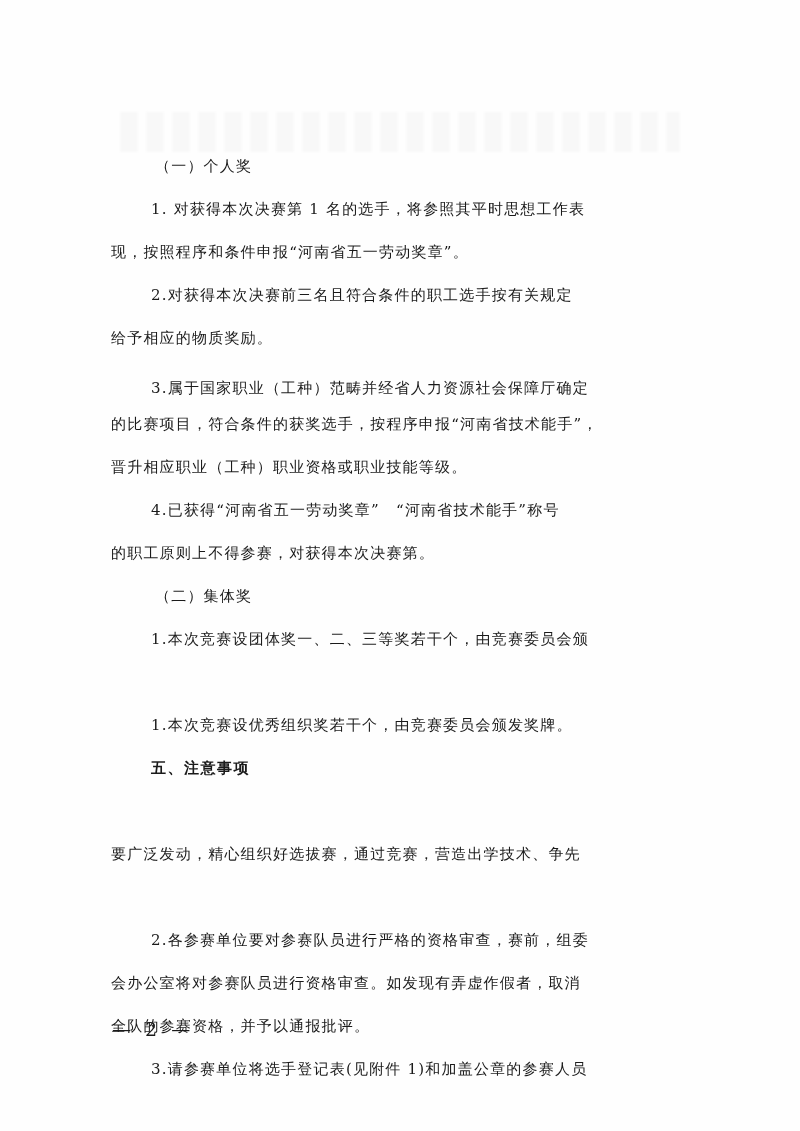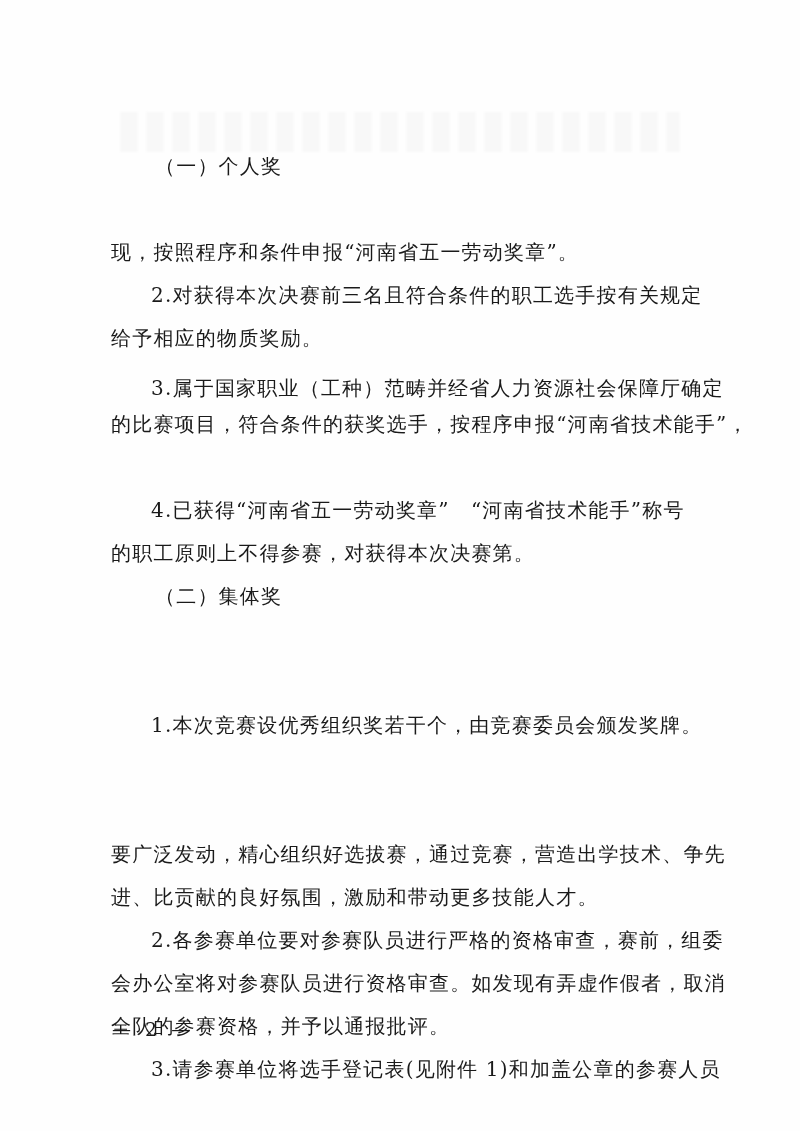--- a/index.html
+++ b/index.html
@@ -25,21 +25,21 @@
       position: absolute;
       left: 120px; top: 112px;
       width: 560px; height: 40px;
       background: repeating-linear-gradient(90deg, rgba(200,200,200,0.10) 0 18px, rgba(255,255,255,0) 18px 26px);
       filter: blur(1px);
     }
     .line {
       position: absolute;
       left: 111px;
       width: 600px;
-      font-size: 20px;
+      font-size: 15px;
       line-height: 28px;
       letter-spacing: 1.2px;
       white-space: nowrap;
     }
     .indent { left: 151px; }
     .sub-heading { left: 155px; }
     .heading {
       left: 151px;
       font-family: "DejaVu Sans", "Liberation Sans", sans-serif;
       font-weight: bold;
@@ -54,30 +54,33 @@
       white-space: nowrap;
     }
   </style>
 </head>
 <body>
 
 <div class="page">
   <div class="bleed"></div>
 
   <div class="line sub-heading" style="top:152px">（一）个人奖</div>
+  <div class="line indent" style="top:195px">1. 对获得本次决赛第 1 名的选手，将参照其平时思想工作表</div>
   <div class="line" style="top:238px">现，按照程序和条件申报“河南省五一劳动奖章”。</div>
   <div class="line indent" style="top:281px">2.对获得本次决赛前三名且符合条件的职工选手按有关规定</div>
   <div class="line" style="top:324px">给予相应的物质奖励。</div>
   <div class="line indent" style="top:374px">3.属于国家职业（工种）范畴并经省人力资源社会保障厅确定</div>
   <div class="line" style="top:410px">的比赛项目，符合条件的获奖选手，按程序申报“河南省技术能手”，</div>
+  <div class="line" style="top:453px">晋升相应职业（工种）职业资格或职业技能等级。</div>
   <div class="line indent" style="top:496px">4.已获得“河南省五一劳动奖章”　“河南省技术能手”称号</div>
   <div class="line" style="top:539px">的职工原则上不得参赛，对获得本次决赛第。</div>
   <div class="line sub-heading" style="top:582px">（二）集体奖</div>
+  <div class="line indent" style="top:625px">1.本次竞赛设团体奖一、二、三等奖若干个，由竞赛委员会颁</div>
   <div class="line indent" style="top:711px">1.本次竞赛设优秀组织奖若干个，由竞赛委员会颁发奖牌。</div>
+  <div class="line heading" style="top:754px">五、注意事项</div>
   <div class="line" style="top:840px">要广泛发动，精心组织好选拔赛，通过竞赛，营造出学技术、争先</div>
-  <div class="line" style="top:883px">进、比贡献的良好氛围，激励和带动更多技能人才。</div>
   <div class="line indent" style="top:926px">2.各参赛单位要对参赛队员进行严格的资格审查，赛前，组委</div>
   <div class="line" style="top:1012px">全队的参赛资格，并予以通报批评。</div>
   <div class="line" style="top:969px">会办公室将对参赛队员进行资格审查。如发现有弄虚作假者，取消</div>
   <div class="line indent" style="top:1055px">3.请参赛单位将选手登记表(见附件 1)和加盖公章的参赛人员</div>
 
   <div class="page-number">— 2 —</div>
 </div>
 
 </body></html>

